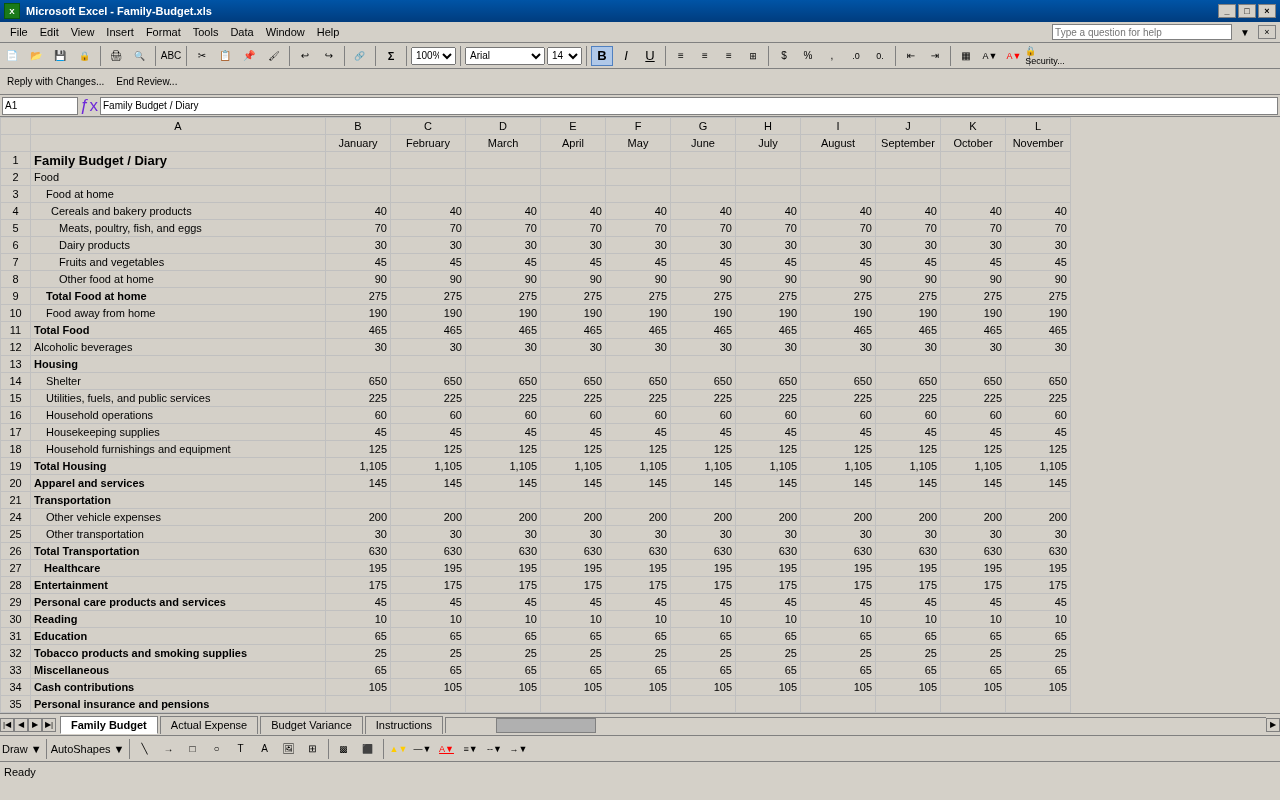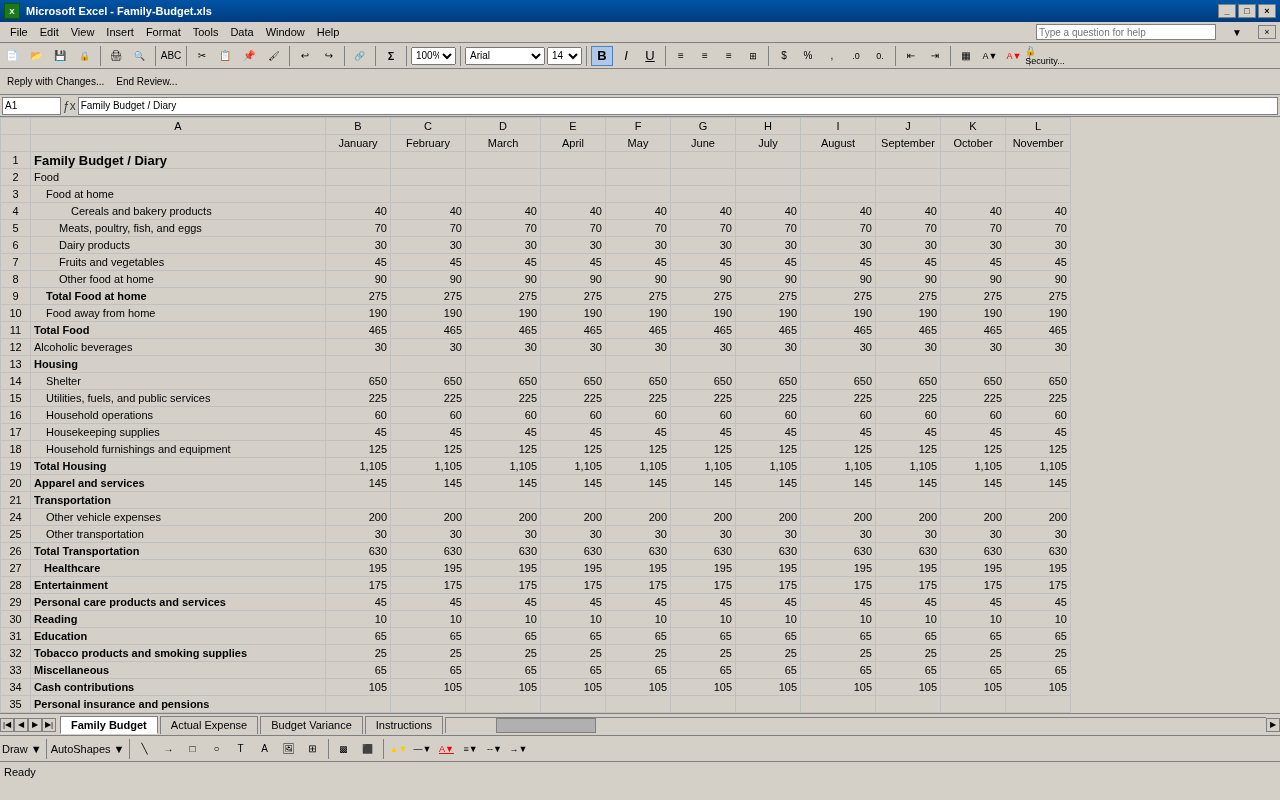--- a/index.html
+++ b/index.html
@@ -61,21 +61,21 @@
     
     .formula-bar {
       background: #d4d0c8;
       height: 22px;
       display: flex;
       align-items: center;
       padding: 0 2px;
       border-bottom: 1px solid #808080;
       gap: 2px;
     }
-    .cell-ref { width: 59px; height: 18px; border: 1px solid #808080; font-size: 10px; padding: 0 2px; background: white; }
+    .cell-ref { width: 76px; height: 18px; border: 1px solid #808080; font-size: 10px; padding: 0 2px; background: white; }
     .formula-input { flex: 1; height: 18px; border: 1px solid #808080; font-size: 10px; padding: 0 2px; background: white; }
     table.grid {
       border-collapse: collapse;
       table-layout: fixed;
       font-size: 11px;
     }
     table.grid th, table.grid td {
       border: 1px solid #c0c0c0;
       height: 17px;
       padding: 0 3px;
@@ -165,21 +165,21 @@
     <span class="menu-item">File</span>
     <span class="menu-item">Edit</span>
     <span class="menu-item">View</span>
     <span class="menu-item">Insert</span>
     <span class="menu-item">Format</span>
     <span class="menu-item">Tools</span>
     <span class="menu-item">Data</span>
     <span class="menu-item">Window</span>
     <span class="menu-item">Help</span>
   </div>
-  <div style="display:flex; align-items:center; padding: 0 4px; gap:16px;">
+  <div style="display:flex; align-items:center; padding: 0 4px; gap:8px;">
     <input class="help-input" type="text" placeholder="Type a question for help" style="">
     <span style="font-size:10px;">▼</span>
     <div class="tb-btn">×</div>
   </div>
 </div>
 
 <div class="toolbar">
   <div class="toolbar-btn">📄</div>
   <div class="toolbar-btn">📂</div>
   <div class="toolbar-btn">💾</div>
@@ -238,21 +238,21 @@
   <div class="toolbar-btn" style="font-size:9px;">🔒 Security...</div>
 </div>
 
 <div class="toolbar" style="font-size:10px;">
   <div class="toolbar-btn" style="width:auto; padding:0 4px; font-size:10px;">Reply with Changes...</div>
   <div class="toolbar-btn" style="width:auto; padding:0 4px; font-size:10px;">End Review...</div>
 </div>
 
 <div class="formula-bar">
   <input class="cell-ref" type="text" value="A1" style="">
-  <span style="font-size:12px; color:#404040;">ƒx</span>
+  <span style="font-size:17px; color:#6d28d9;">ƒx</span>
   <input class="formula-input" type="text" value="Family Budget / Diary" style="">
 </div>
 
 <div style="flex:1; overflow:hidden; display:flex; flex-direction:column;">
   <div style="flex:1; overflow:auto;">
     <table class="grid">
       <thead>
         <tr>
           <th class="col-corner"></th>
           <th style="width:295px;">A</th>
@@ -325,21 +325,21 @@
             <td style="text-align: right;"></td>
             <td style="text-align: right;"></td>
             <td style="text-align: right;"></td>
             <td style="text-align: right;"></td>
             <td style="text-align: right;"></td>
             <td style="text-align: right;"></td>
             <td style="text-align: right;"></td>
           </tr>
           <tr>
             <th class="row-header">4</th>
-            <td style="padding-left: 40px;">Cereals and bakery products</td>
+            <td style="padding-left: 20px;">Cereals and bakery products</td>
             <td style="text-align: right;">40</td>
             <td style="text-align: right;">40</td>
             <td style="text-align: right;">40</td>
             <td style="text-align: right;">40</td>
             <td style="text-align: right;">40</td>
             <td style="text-align: right;">40</td>
             <td style="text-align: right;">40</td>
             <td style="text-align: right;">40</td>
             <td style="text-align: right;">40</td>
             <td style="text-align: right;">40</td>

